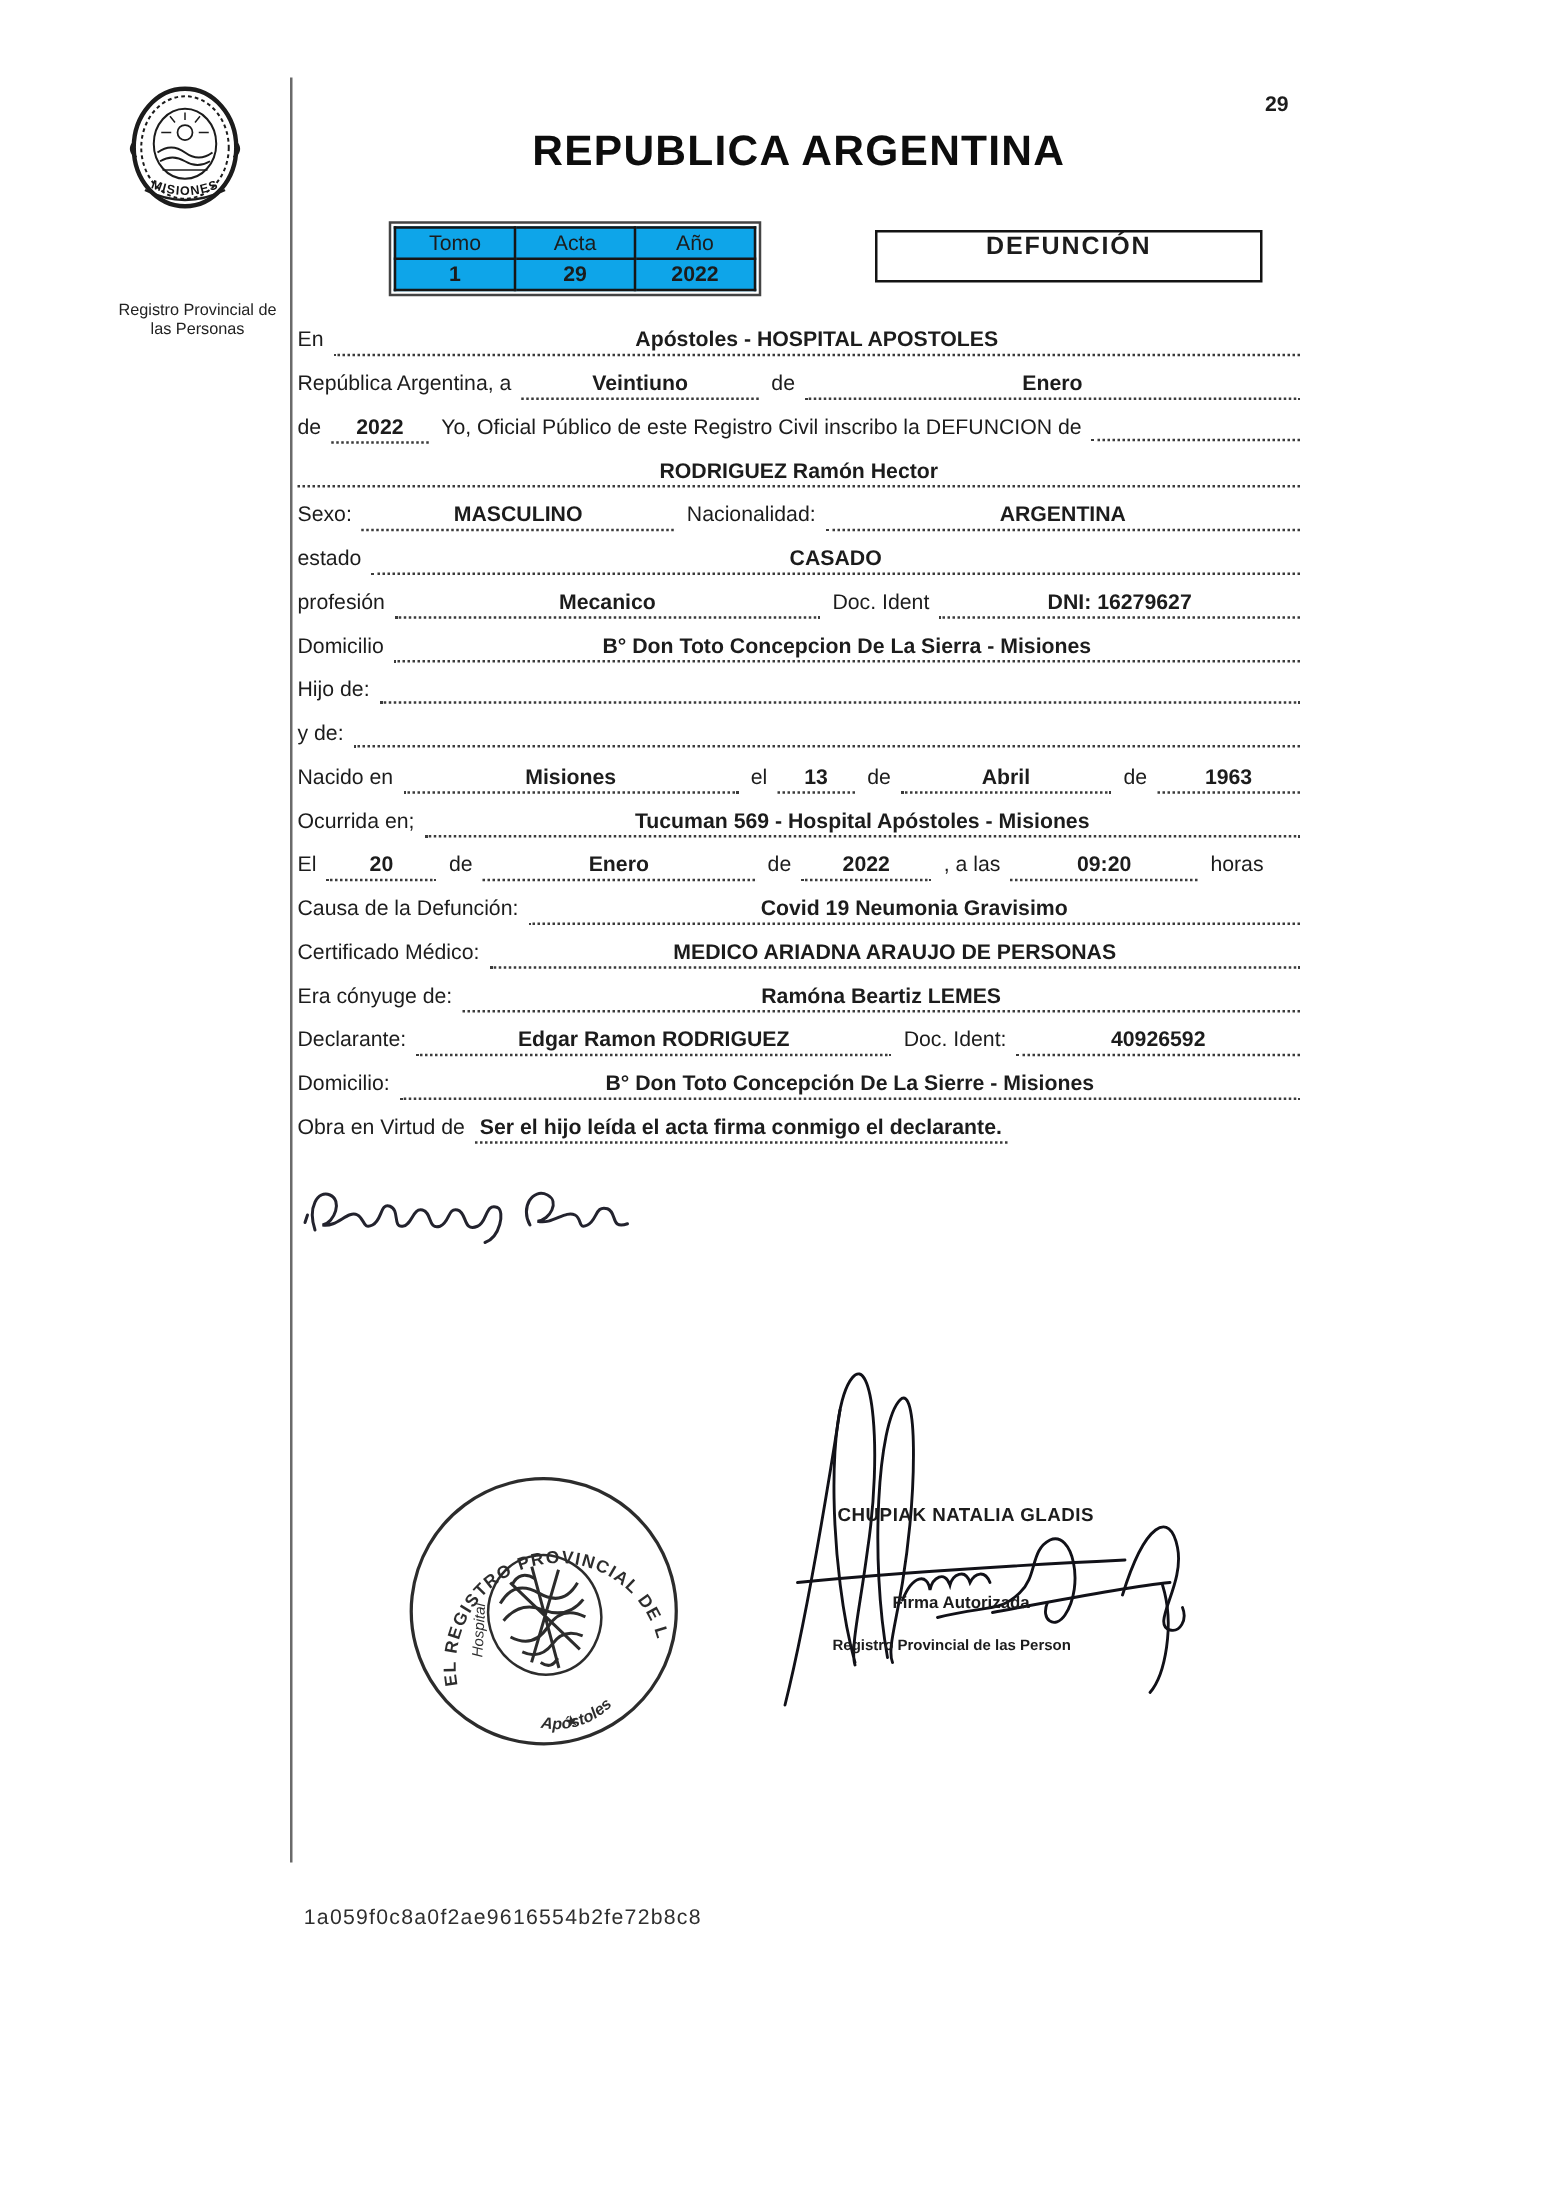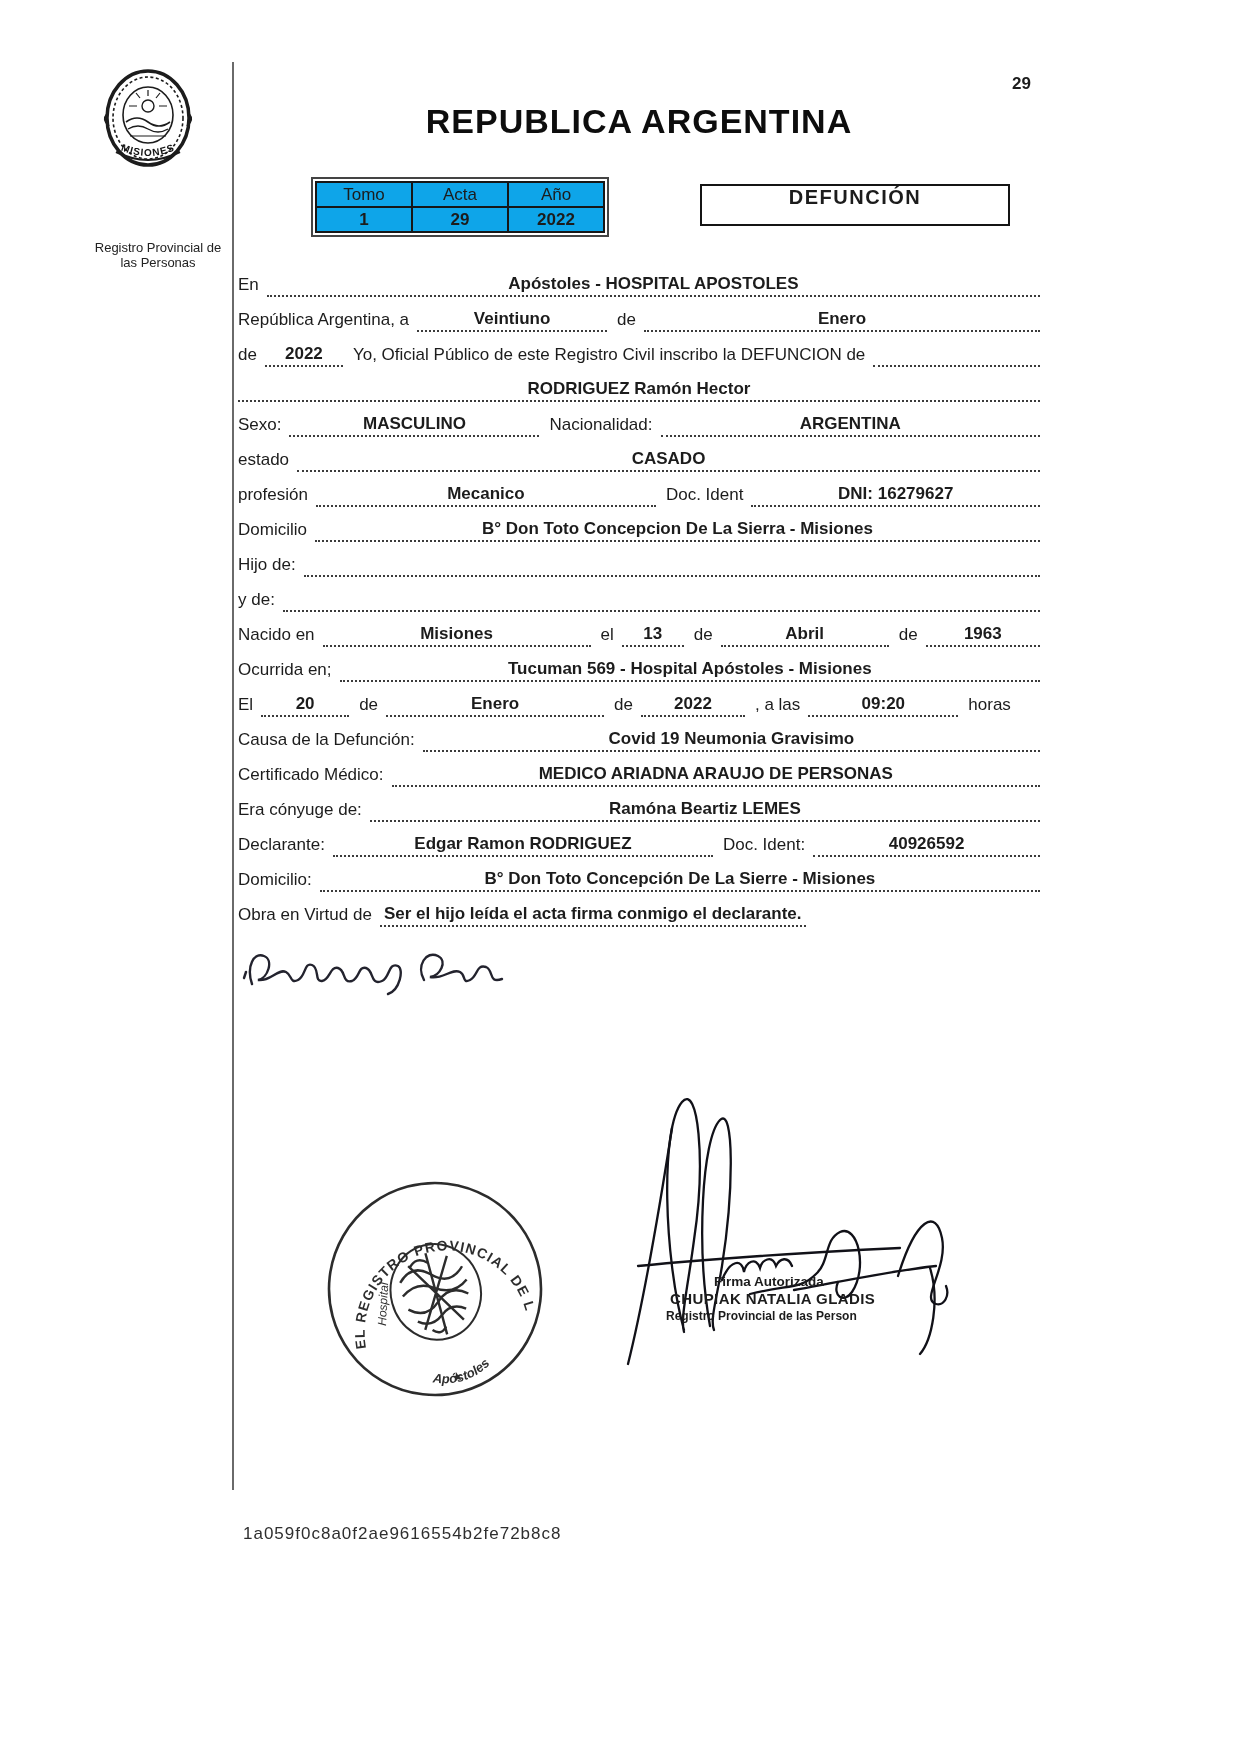--- a/index.html
+++ b/index.html
@@ -26,33 +26,33 @@
   .acta .hdr td{font-weight:normal;}
   .acta .val td{font-weight:bold;}
 
   
   .type-box{position:absolute;left:700px;top:184px;width:306px;height:38px;
             border:2px solid #141414;display:flex;align-items:flex-start;justify-content:center;
             font-size:20px;letter-spacing:1.5px;font-weight:600;}
 
   
   .form{position:absolute;left:238px;top:262px;width:802px;}
-  .row{display:flex;align-items:flex-end;height:35px;font-size:17px;}
+  .row{display:flex;align-items:flex-start;height:35px;font-size:17px;}
   .lbl{white-space:nowrap;padding:0 8px 2px 0;}
   .lbl.mid{padding-left:10px;}
   .seg{border-bottom:2px dotted #3b3b3b;text-align:center;font-weight:bold;
        padding-bottom:1px;min-height:21px;box-sizing:border-box;}
   .grow{flex:1;}
   .uval{font-weight:bold;border-bottom:2px dotted #3b3b3b;padding:0 4px 1px 4px;}
 
   
   .decl-sig{position:absolute;left:240px;top:936px;}
   .stamp{position:absolute;left:318px;top:1172px;}
   .off-sig{position:absolute;left:598px;top:1068px;}
-  .off-name{position:absolute;left:670px;top:1290px;font-size:15px;font-weight:bold;letter-spacing:.4px;}
+  .off-name{position:absolute;left:670px;top:1204px;font-size:15px;font-weight:bold;letter-spacing:.4px;}
   .off-role{position:absolute;left:714px;top:1274px;font-size:13.5px;font-weight:bold;}
   .off-org{position:absolute;left:666px;top:1293px;font-size:12px;font-weight:bold;margin-top:16px;}
 
   .footer-code{position:absolute;left:243px;top:1524px;font-size:17px;letter-spacing:1px;color:#2e2e2e;}
 </style>
 </head>
 <body>
 
 <div class="page">
 

